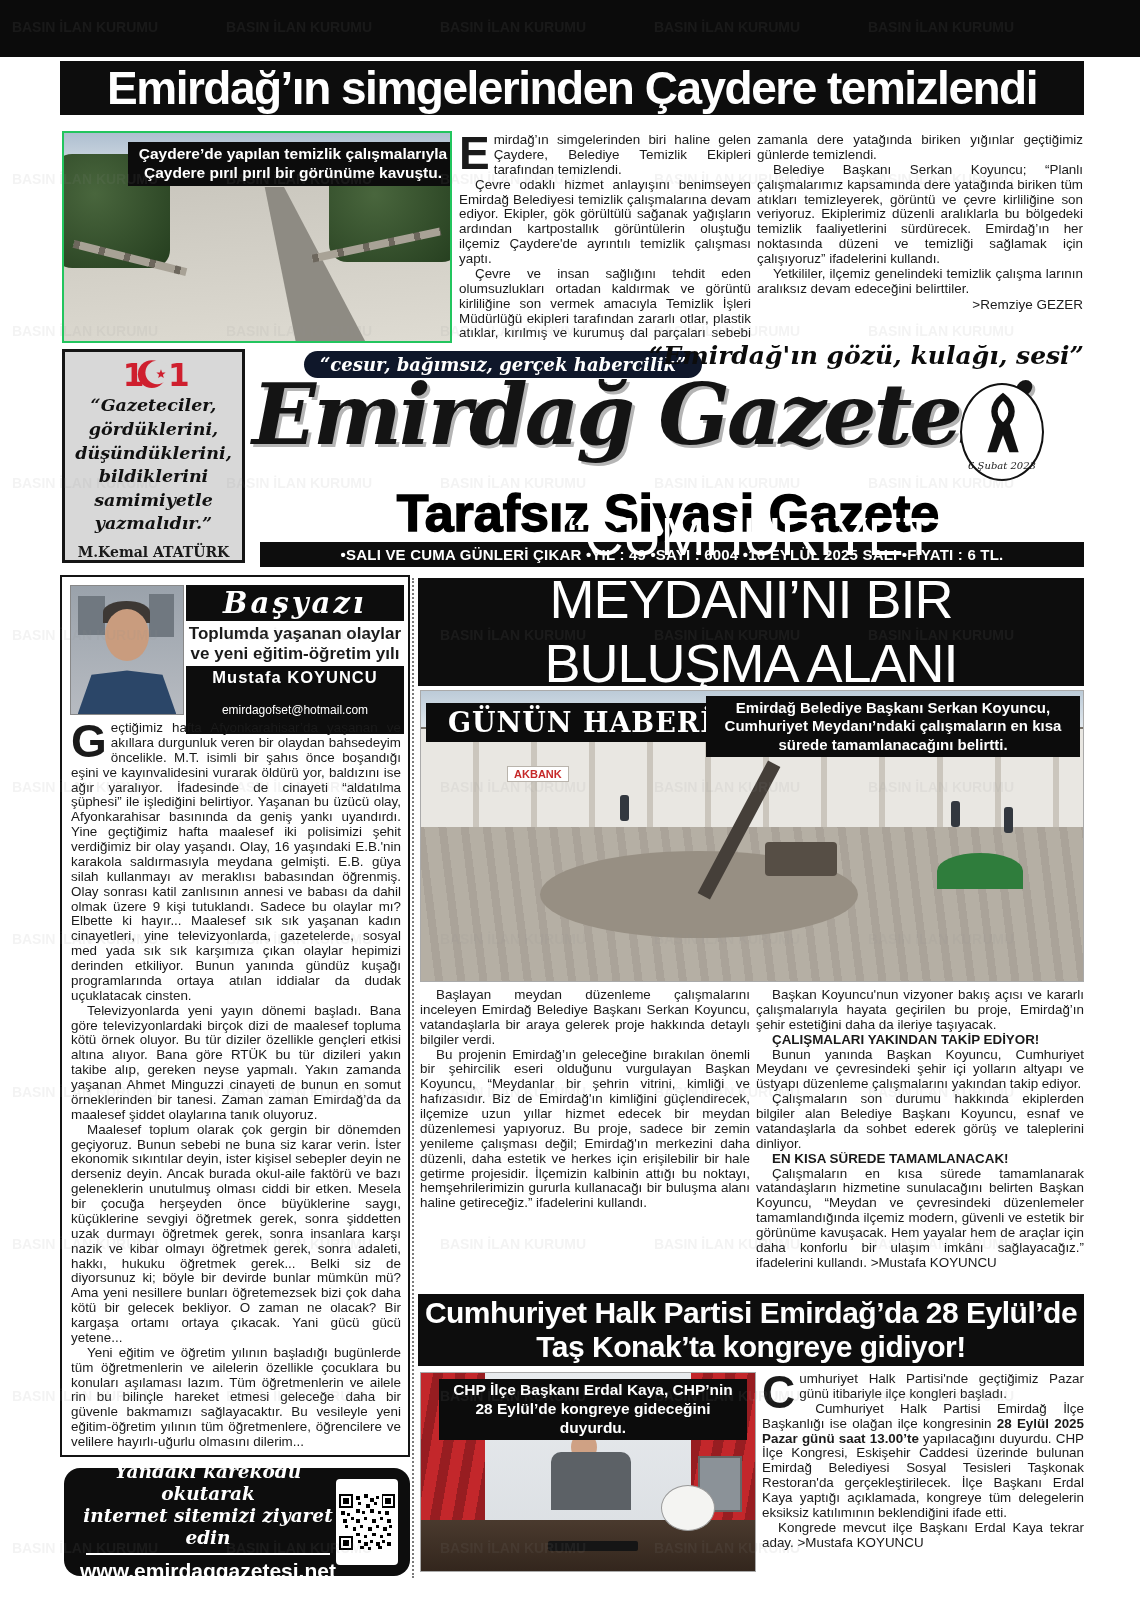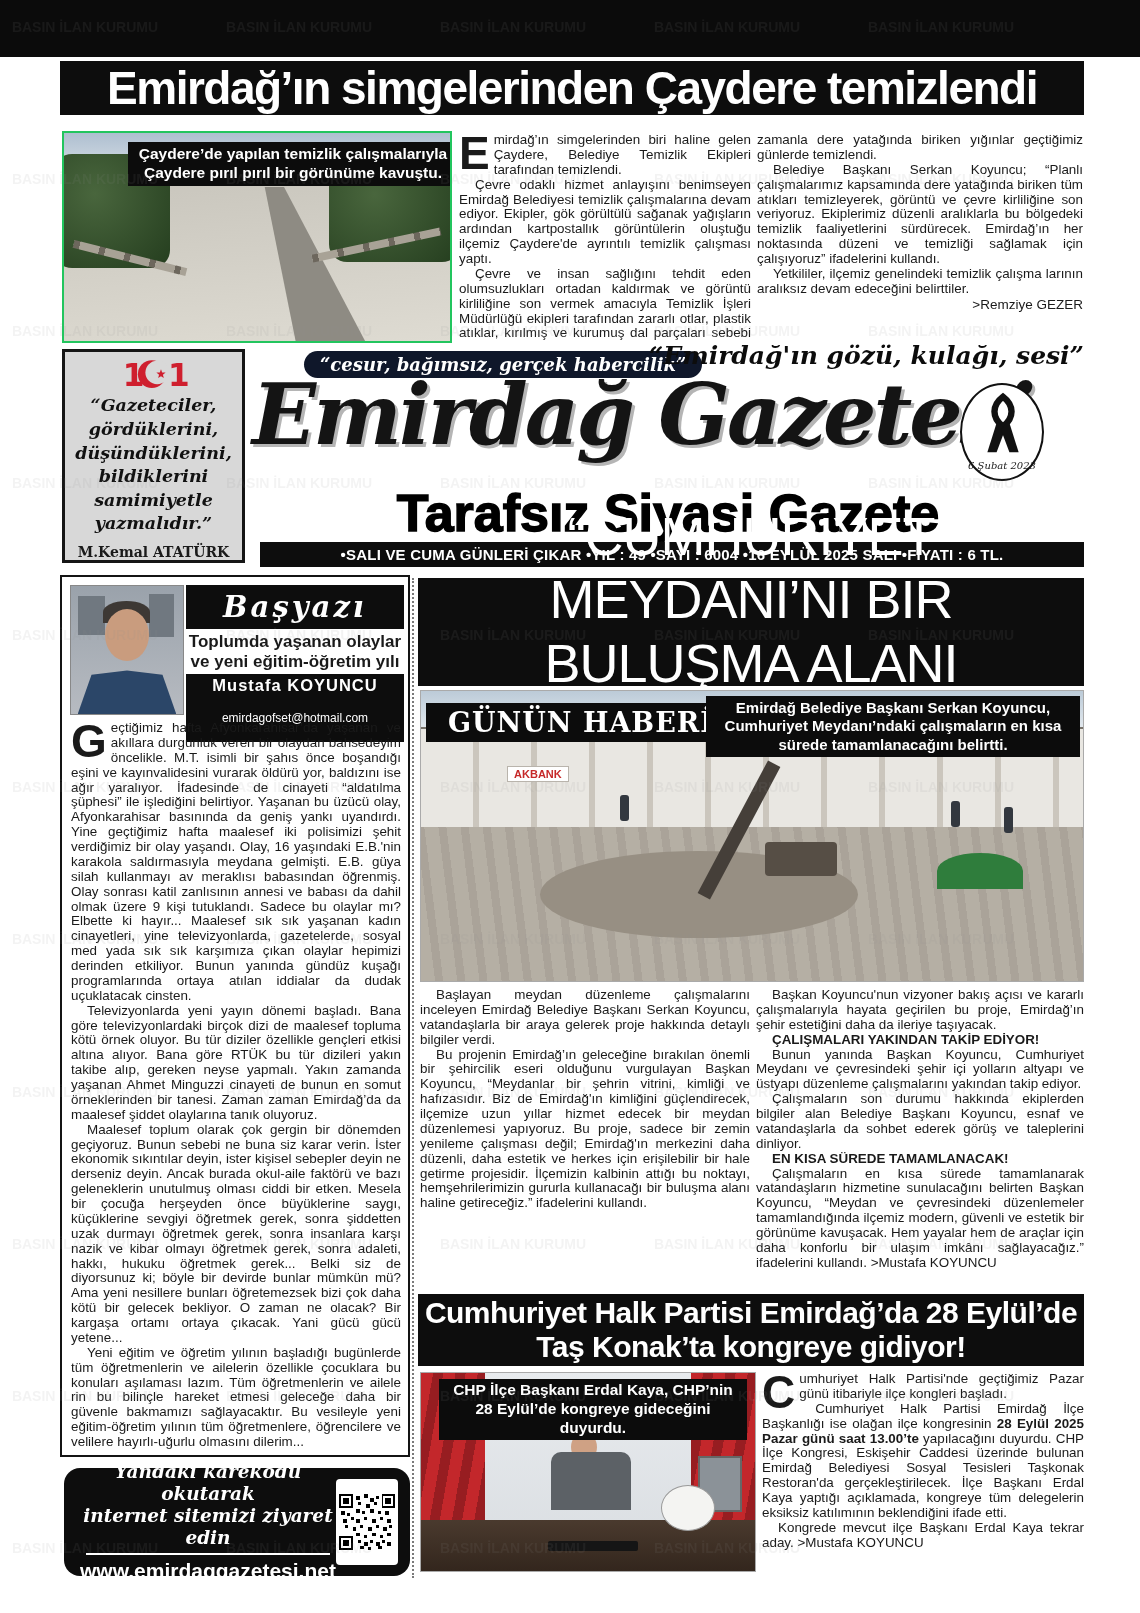--- a/index.html
+++ b/index.html
@@ -232,21 +232,21 @@
 
   <div class="abs bz-box" style="left:60px;top:575px;width:350px;height:882px;">
     <div class="abs bz-photo" style="left:8px;top:8px;width:112px;height:128px;">
       <div class="bzp-win" style="left:6%;top:8%;width:24%;height:30%;"></div>
       <div class="bzp-win" style="left:70%;top:6%;width:22%;height:34%;"></div>
       <div class="bzp-hair"></div>
       <div class="bzp-head"></div>
       <div class="bzp-suit"></div>
     </div>
     <div class="abs" style="left:124px;top:8px;width:218px;">
-      <div class="bz-script" style="height:44px;">Başyazı</div>
+      <div class="bz-script" style="height:36px;">Başyazı</div>
       <div class="bz-title">
         <span>Toplumda yaşanan olaylar</span><br>
         <span>ve yeni eğitim-öğretim yılı</span>
       </div>
       <div class="bz-author">
         <div class="nm">Mustafa KOYUNCU</div>
         <div class="em">emirdagofset@hotmail.com</div>
       </div>
     </div>
     <div class="abs news" style="left:9px;top:144px;width:330px;height:730px;overflow:hidden;">

